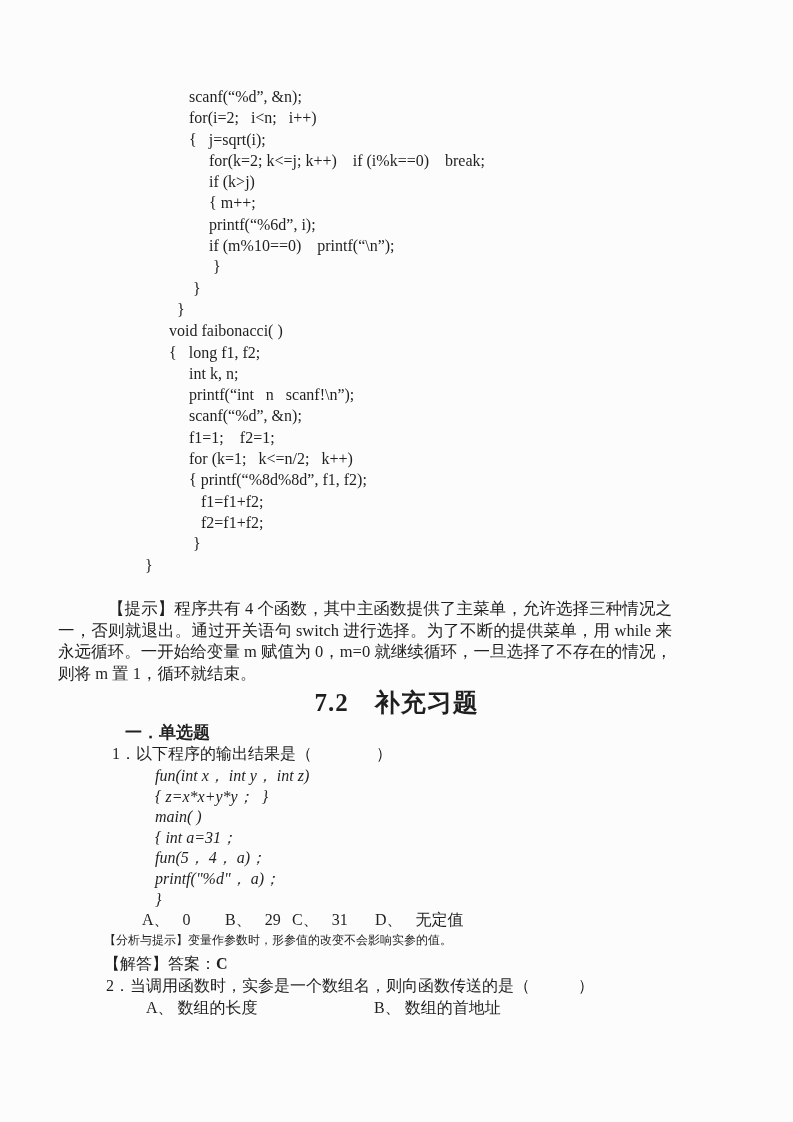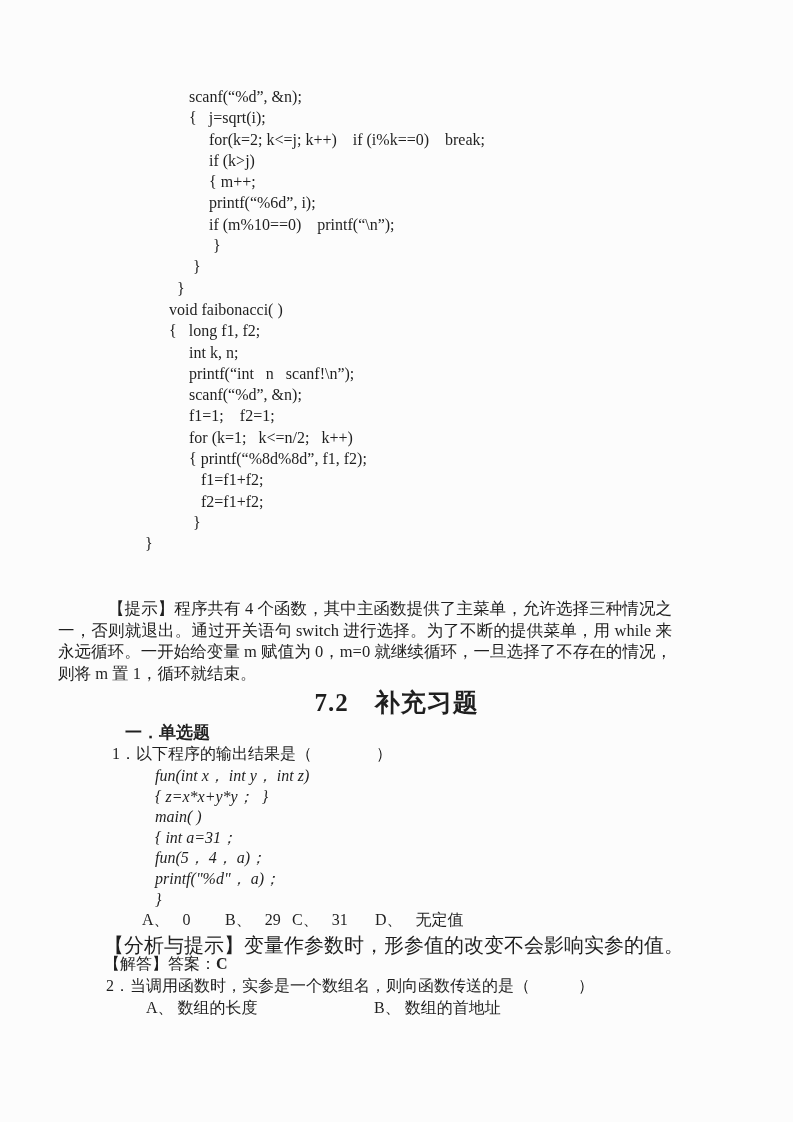--- a/index.html
+++ b/index.html
@@ -85,21 +85,21 @@
   }
   .opt { display: inline-block; }
   .opt .lab { margin-right: 13px; }
   .opt-a { width: 83px; }
   .opt-b { width: 67px; }
   .opt-c { width: 83px; }
   .q1-analysis {
     position: absolute;
     left: 104px;
     top: 932px;
-    font-size: 20px;
+    font-size: 12px;
   }
   .q1-answer {
     position: absolute;
     left: 104px;
     top: 954px;
     font-size: 16px;
   }
   .answer-value { font-weight: bold; }
   .q2-prompt {
     position: absolute;
@@ -118,20 +118,21 @@
   .q2-options .opt-a2 { display: inline-block; width: 228px; }
   .q2-options .lab { margin-right: 4px; }
 </style>
 </head>
 <body>
 
 <div class="page">
 
   <div class="code-main">
     <div class="code-line">           scanf(“%d”, &amp;n);</div>
+    <div class="code-line">           for(i=2;   i&lt;n;   i++)</div>
     <div class="code-line">           {   j=sqrt(i);</div>
     <div class="code-line">                for(k=2; k&lt;=j; k++)    if (i%k==0)    break;</div>
     <div class="code-line">                if (k&gt;j)</div>
     <div class="code-line">                { m++;</div>
     <div class="code-line">                printf(“%6d”, i);</div>
     <div class="code-line">                if (m%10==0)    printf(“\n”);</div>
     <div class="code-line">                 }</div>
     <div class="code-line">            }</div>
     <div class="code-line">        }</div>
     <div class="code-line">      void faibonacci( )</div>

